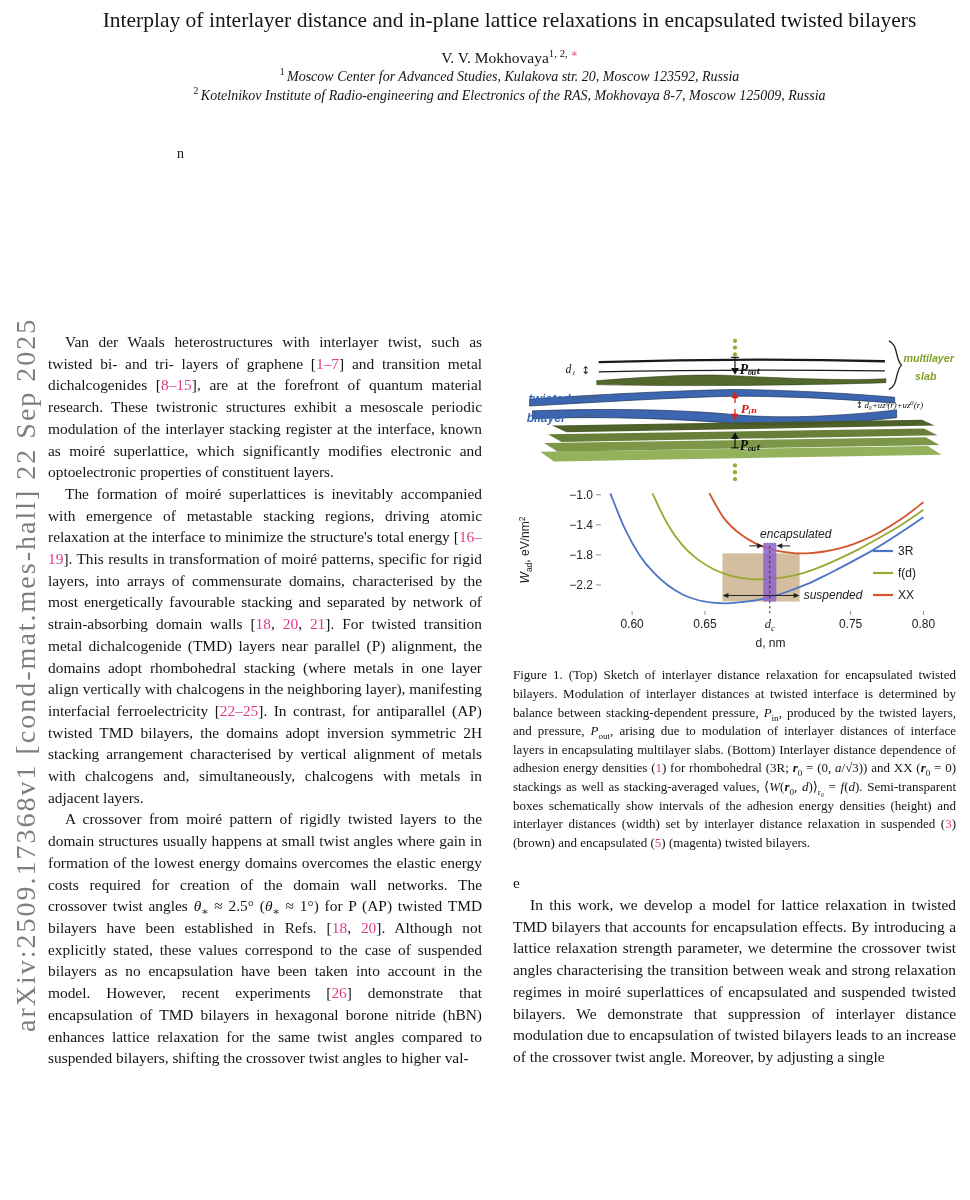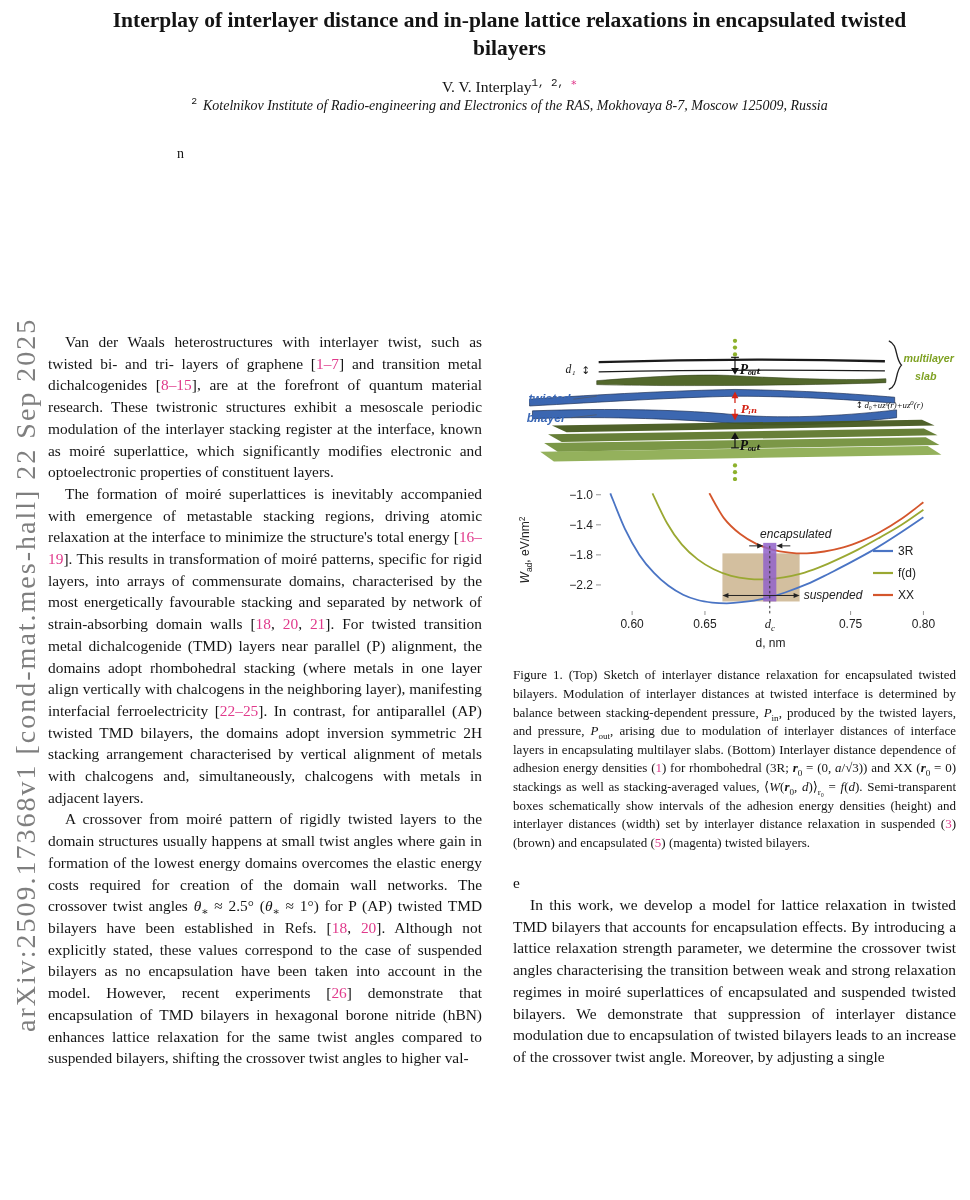--- a/index.html
+++ b/index.html
@@ -2,39 +2,39 @@
 <html><head>
 <meta charset="utf-8">
 <style>
   html,body{margin:0;padding:0;background:#ffffff;}
   .page{position:relative;width:970px;height:1200px;background:#fff;overflow:hidden;
         font-family:"Liberation Serif","DejaVu Serif",serif;color:#141414;}
   .sidebar{position:absolute;left:10px;top:1032px;transform:rotate(-90deg);transform-origin:0 0;
            white-space:nowrap;font-size:28px;letter-spacing:2px;color:#7f7f7f;
            font-family:"Liberation Serif","DejaVu Serif",serif;}
   header{position:absolute;left:63px;top:6px;width:893px;text-align:center;}
-  .title{font-size:21.5px;font-weight:bold;line-height:1.32;width:860px;margin:0 auto;}
+  .title{font-size:21.5px;font-weight:normal;line-height:1.32;width:860px;margin:0 auto;}
   .author{margin-top:15px;font-size:15.5px;}
   .affil{font-style:italic;font-size:14px;line-height:19px;}
   .affil .rt-sup{font-style:normal;}
   .abstract{position:absolute;left:160px;top:144px;width:718px;font-size:14px;line-height:19.8px;
             text-align:justify;}
   .abstract p{margin:0;text-indent:17px;}
   .col{position:absolute;top:331px;height:869px;overflow:hidden;text-align:justify;
        font-size:15.4px;line-height:21.7px;}
   .col-left{left:48px;width:434px;}
   .col-right{left:513px;width:443px;}
   .col p{margin:0;text-indent:17px;}
   .col p.noind{text-indent:0;}
   figure{margin:0;padding:0;}
   figcaption{font-size:13px;line-height:18.6px;text-align:justify;margin-top:8px;margin-bottom:20px;}
   .rt-ref{color:#e0398b;}
   .rt-i{font-style:italic;}
   .rt-bi{font-style:italic;font-weight:bold;}
-  .rt-sup{vertical-align:super;font-size:0.7em;line-height:0;font-family:Liberation Mono, monospace;}
+  .rt-sup{vertical-align:super;font-size:0.7em;line-height:0;}
   .rt-sub{vertical-align:sub;font-size:0.7em;line-height:0;}
   
   .sk-i{font-family:"Liberation Serif","DejaVu Serif",serif;font-style:italic;font-size:12px;fill:#111;}
   .sk-ar{font-family:"DejaVu Sans",sans-serif;font-size:11px;fill:#111;}
   .sk-gi{font-family:"Liberation Sans","DejaVu Sans",sans-serif;font-style:italic;font-weight:bold;
          font-size:11px;fill:#7ea122;}
   .sk-bi{font-family:"Liberation Sans","DejaVu Sans",sans-serif;font-style:italic;font-weight:bold;
          font-size:12.5px;fill:#3a67b5;}
   .sk-p{font-family:"Liberation Serif","DejaVu Serif",serif;font-style:italic;font-weight:bold;
         font-size:14px;fill:#111;}
@@ -45,21 +45,22 @@
 </style>
 </head>
 <body>
 
 <div class="page">
 
   <div class="sidebar">arXiv:2509.17368v1  [cond-mat.mes-hall]  22 Sep 2025</div>
 
   <header>
     <div class="title">Interplay of interlayer distance and in-plane lattice relaxations in encapsulated twisted bilayers</div>
-    <div class="author"><span>V. V. Interplay</span><span class="rt-sup">1, 2, </span><span class="rt-sup rt-ref">∗</span></div>
+    <div class="author"><span>V. V. Mokhovaya</span><span class="rt-sup">1, 2, </span><span class="rt-sup rt-ref">∗</span></div>
+    <div class="affil"><span class="rt-sup">1 </span><span class="rt-i">Moscow Center for Advanced Studies, Kulakova str. 20, Moscow 123592, Russia</span></div>
     <div class="affil"><span class="rt-sup">2 </span><span class="rt-i">Kotelnikov Institute of Radio-engineering and Electronics of the RAS, Mokhovaya 8-7, Moscow 125009, Russia</span></div>
   </header>
 
   <div class="abstract">
     <p><span></span><span class="rt-E">n</span></p>
   </div>
 
   <div class="col col-left">
     <p><span>Van der Waals heterostructures with interlayer twist, such as twisted bi- and tri- layers of graphene [</span><span class="rt-ref">1–7</span><span>] and transition metal dichalcogenides [</span><span class="rt-ref">8–15</span><span>], are at the forefront of quantum material research.  These twistronic structures exhibit a mesoscale periodic modulation of the interlayer stacking register at the interface, known as moiré superlattice, which significantly modifies electronic and optoelectronic properties of constituent layers.</span></p>
     <p><span>The formation of moiré superlattices is inevitably accompanied with emergence of metastable stacking regions, driving atomic relaxation at the interface to minimize the structure's total energy [</span><span class="rt-ref">16–19</span><span>].  This results in transformation of moiré patterns, specific for rigid layers, into arrays of commensurate domains, characterised by the most energetically favourable stacking and separated by network of strain-absorbing domain walls [</span><span class="rt-ref">18</span><span>, </span><span class="rt-ref">20</span><span>, </span><span class="rt-ref">21</span><span>]. For twisted transition metal dichalcogenide (TMD) layers near parallel (P) alignment, the domains adopt rhombohedral stacking (where metals in one layer align vertically with chalcogens in the neighboring layer), manifesting interfacial ferroelectricity [</span><span class="rt-ref">22–25</span><span>].  In contrast, for antiparallel (AP) twisted TMD bilayers, the domains adopt inversion symmetric 2H stacking arrangement characterised by vertical alignment of metals with chalcogens and, simultaneously, chalcogens with metals in adjacent layers.</span></p>

